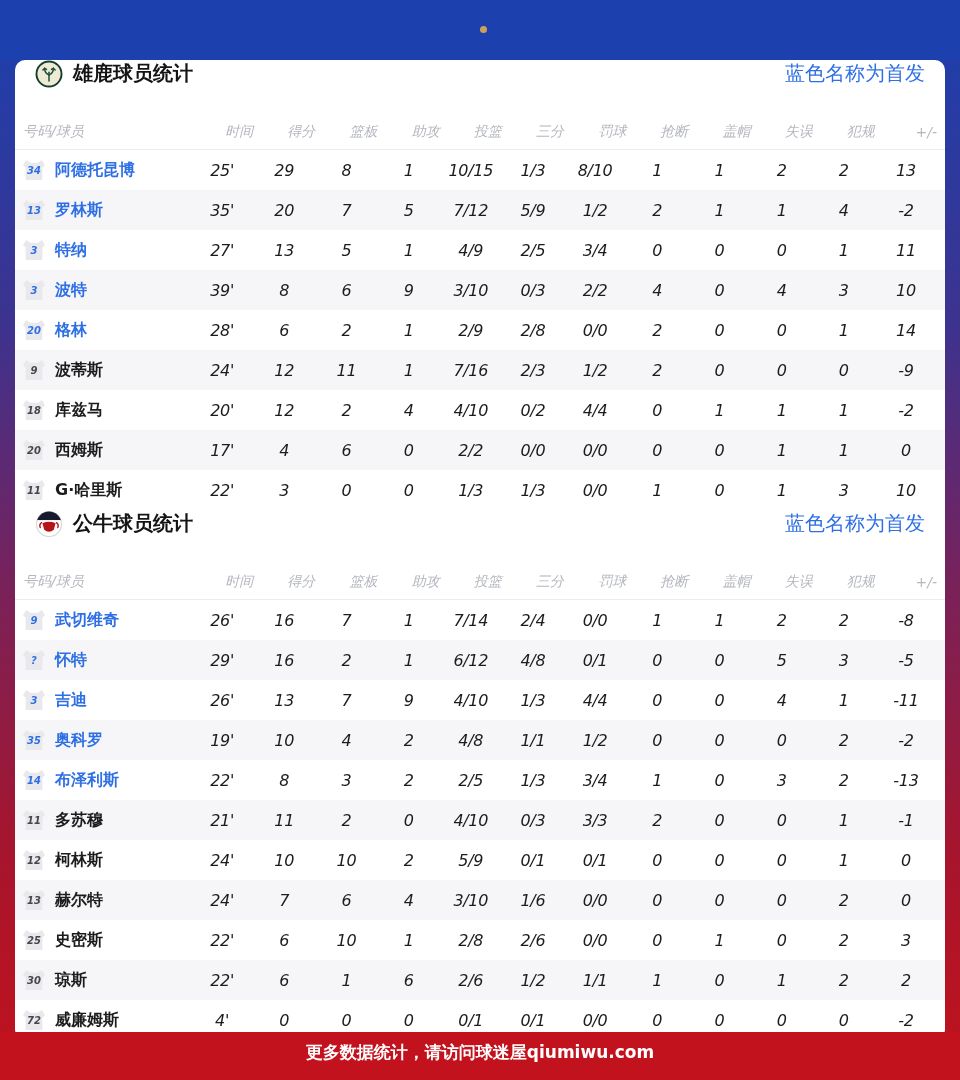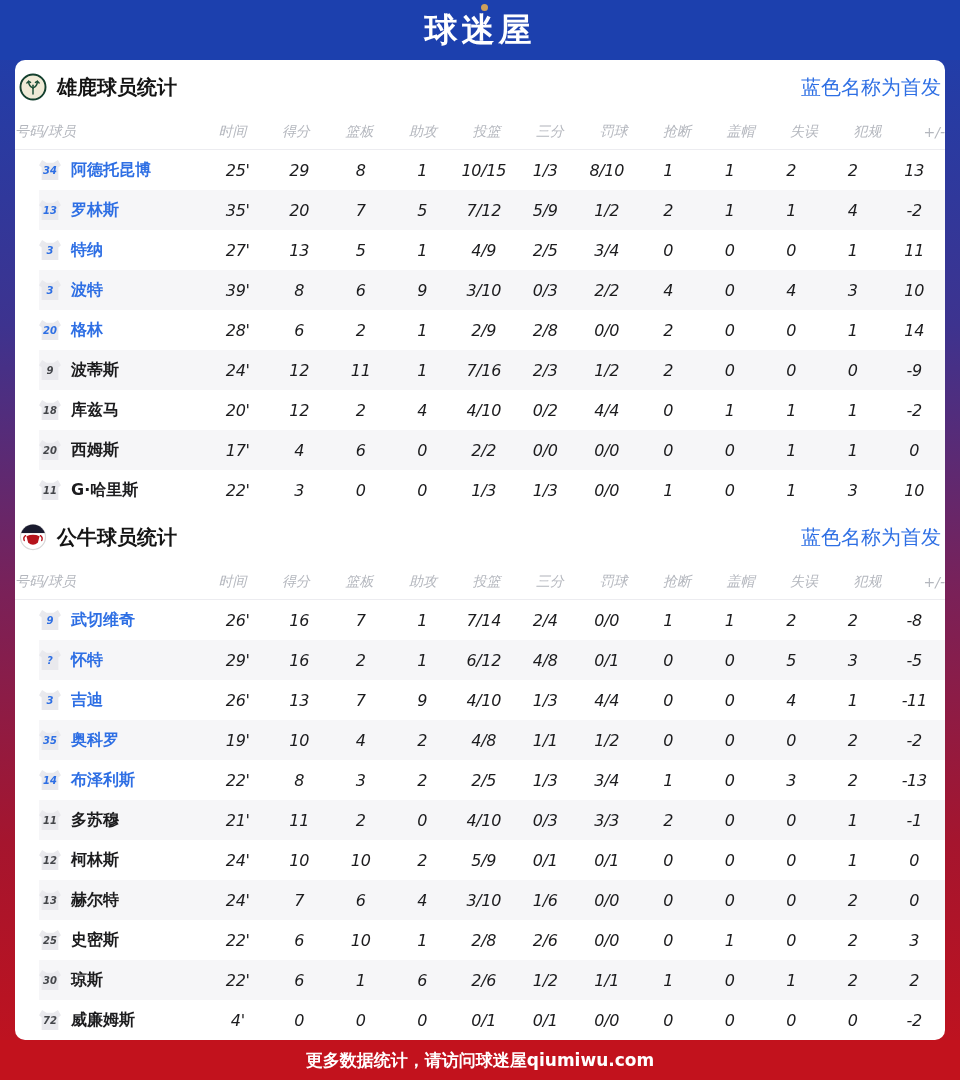--- a/index.html
+++ b/index.html
@@ -32,69 +32,68 @@
     background: var(--logo-dot-gold, #cfa05a);
   }
 
   
   .card {
     position: absolute; left: 15px; top: 60px;
     width: 930px; height: 980px;
     background: #fff; border-radius: 10px; overflow: hidden;
   }
 
-  .section-header { display: flex; align-items: center; gap: 10px; height: 54px; padding: 0 4px; }
+  .section-header { display: flex; gap: 10px; height: 54px; padding: 0 20px; }
   .team-logo { width: 28px; height: 28px; flex: 0 0 28px; }
   .team-logo svg { display: block; }
   .team-title { font-size: 20px; font-weight: bold; color: #141414; }
   .legend { margin-left: auto; color: var(--accent-blue, #2e6fe4); font-size: 20px; font-weight: normal; }
 
   .grid-row {
     display: grid;
     grid-template-columns: 168px repeat(12, 1fr);
     align-items: center;
-    padding: 0 0;
+    padding: 0 8px;
   }
   .thead {
     height: 36px;
     color: #b4b7be; font-size: 14px; font-style: italic;
     border-bottom: 1px solid #ececf0;
   }
   .thead .cell { text-align: right; }
   .thead .cell.first { text-align: left; font-style: italic; }
 
-  .prow { height: 40px; font-size: 16px; color: #1c1c1e; margin-left: 24px; }
+  .prow { height: 40px; font-size: 16px; color: #1c1c1e; }
   .rows .prow:nth-child(even) { background: #f6f6f8; }
   .stat { text-align: center; font-style: italic; font-weight: 500; letter-spacing: -0.3px; }
   .player-cell { display: flex; align-items: center; gap: 10px; }
   .badge {
     width: 22px; height: 20px;
     background: #e9e9ed;
     clip-path: polygon(14% 0, 34% 14%, 66% 14%, 86% 0, 100% 26%, 88% 37%, 88% 100%, 12% 100%, 12% 37%, 0 26%);
     display: flex; align-items: center; justify-content: center;
     font-size: 10px; font-weight: bold; font-style: italic; color: #44464a;
   }
   .pname { font-weight: 600; }
   .starter .pname, .starter .badge { color: var(--accent-blue, #2e6fe4); }
 
   
   .footer {
-    position: absolute; left: 0; bottom: 0; width: 100%; height: 40px;
+    position: absolute; left: 0; bottom: 8px; width: 100%; height: 40px;
     background: var(--footer-red, #c2121d);
     display: flex; align-items: center; justify-content: center;
     color: #fff; font-size: 17px; font-weight: bold;
   }
 </style>
 </head>
 <body>
 
 <div class="top-header">
   <div class="logo">
     <span class="logo-dot"></span>
-    <span>球迷屋</span>
   </div>
 </div>
 
 <div class="card">
     <section>
       <div class="section-header">
         <span class="team-logo">
   <svg viewBox="0 0 32 32" width="28" height="28" aria-hidden="true">
     <circle cx="16" cy="16" r="14.3" fill="#efead6" stroke="#14402e" stroke-width="2.2"></circle>
     <g stroke="#1d5038" stroke-width="1.7" fill="none" stroke-linecap="round">

